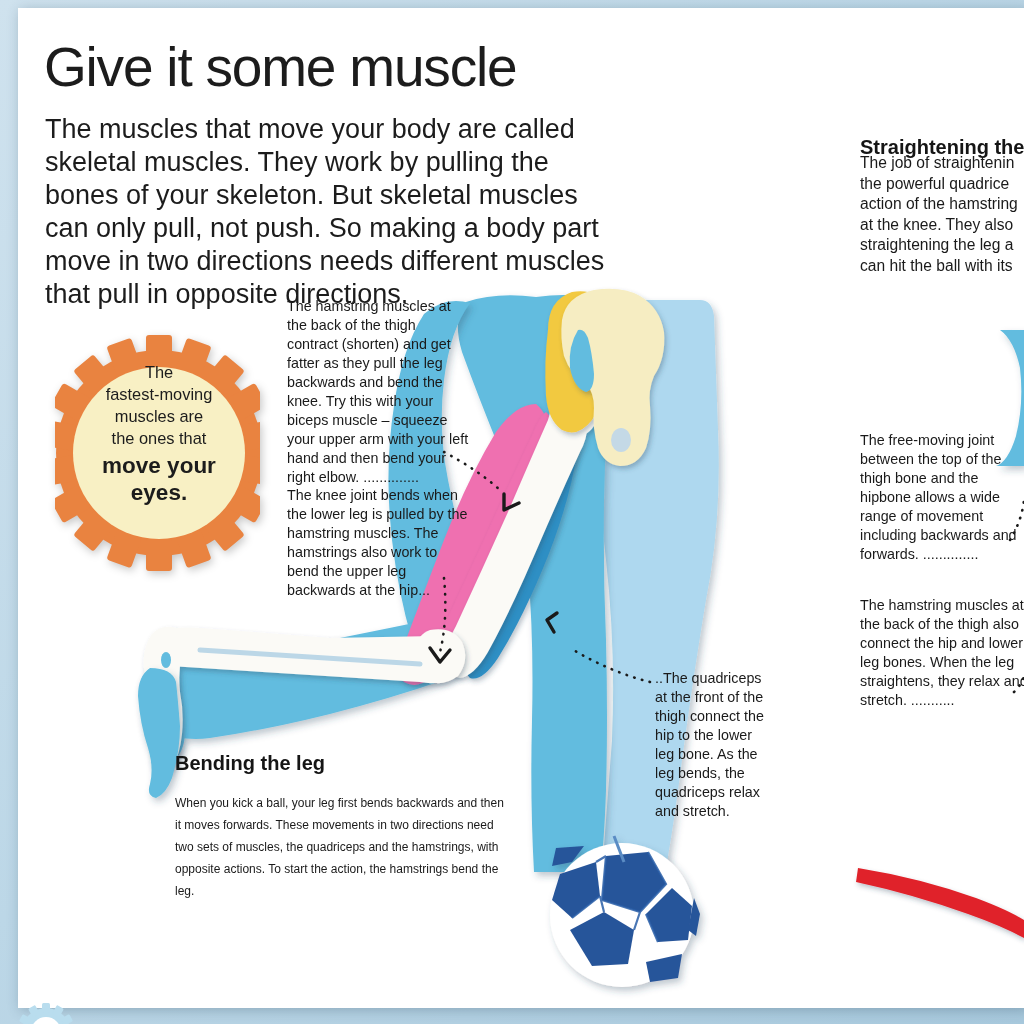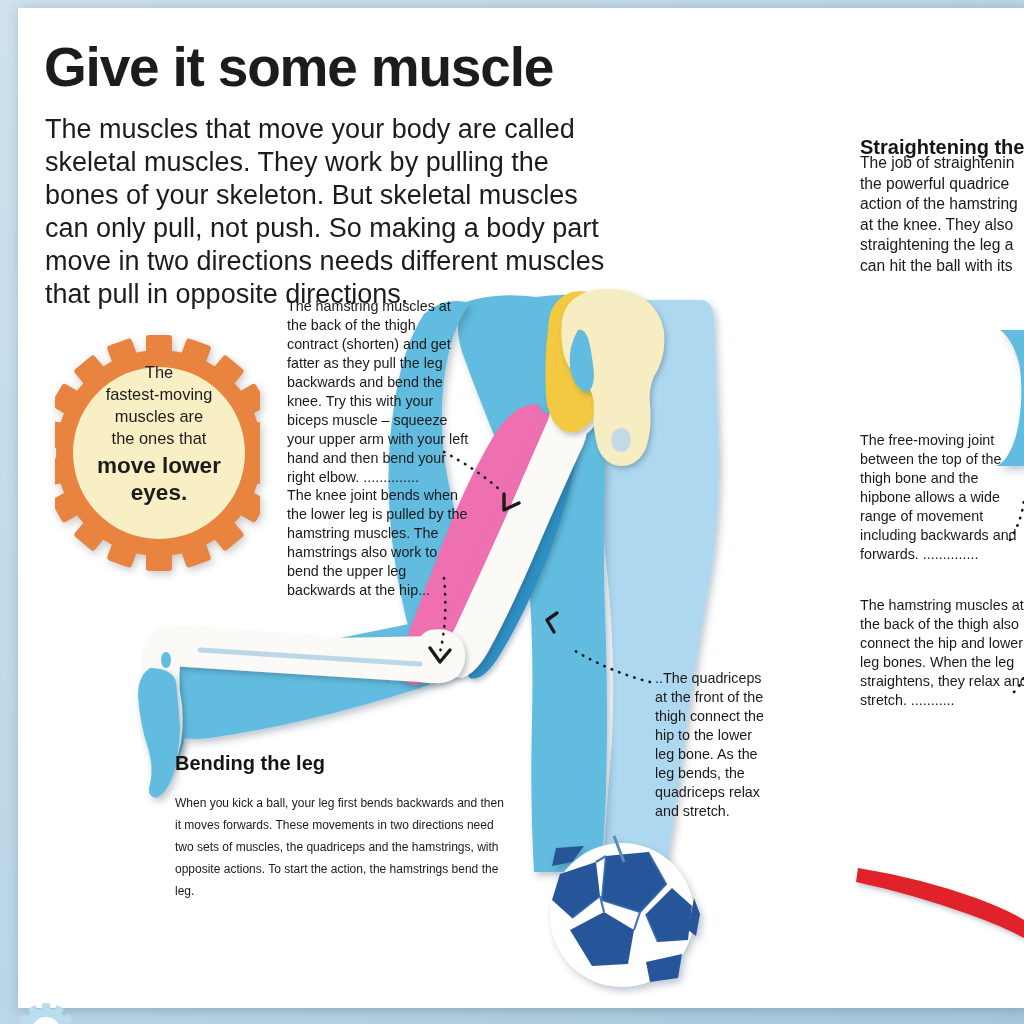--- a/index.html
+++ b/index.html
@@ -30,21 +30,21 @@
     background: #ffffff;
     box-shadow: 2px 2px 12px rgba(40,70,90,0.30);
   }
 
   
   .page-title {
     position: absolute;
     left: 44px;
     top: 35px;
     font-size: 55px;
-    font-weight: bold;
+    font-weight: normal;
     letter-spacing: -1.2px;
     color: #1c1c1c;
     white-space: nowrap;
   }
 
   .intro-para {
     position: absolute;
     left: 45px;
     top: 113px;
     width: 580px;
@@ -369,21 +369,21 @@
           </g>
         </g>
         <circle r="86" fill="#f8f0c4"></circle>
       </g>
     </svg>
     <div class="badge-text">
       <span>The</span><br>
       <span>fastest-moving</span><br>
       <span>muscles are</span><br>
       <span>the ones that</span>
-      <span class="big">move lower eyes.</span>
+      <span class="big">move your eyes.</span>
     </div>
   </div>
 
   <div class="caption cap-hamstring">The hamstring muscles at the back of the thigh contract (shorten) and get fatter as they pull the leg backwards and bend the knee. Try this with your biceps muscle – squeeze your upper arm with your left hand and then bend your right elbow. ..............</div>
 
   <div class="caption cap-kneejoint">The knee joint bends when the lower leg is pulled by the hamstring muscles. The hamstrings also work to bend the upper leg backwards at the hip...</div>
 
   <div class="caption cap-quadriceps">..The quadriceps at the front of the thigh connect the hip to the lower leg bone. As the leg bends, the quadriceps relax and stretch.</div>
 
   <div class="caption cap-hipjoint">The free-moving joint between the top of the thigh bone and the hipbone allows a wide range of movement including backwards and forwards. ..............</div>

